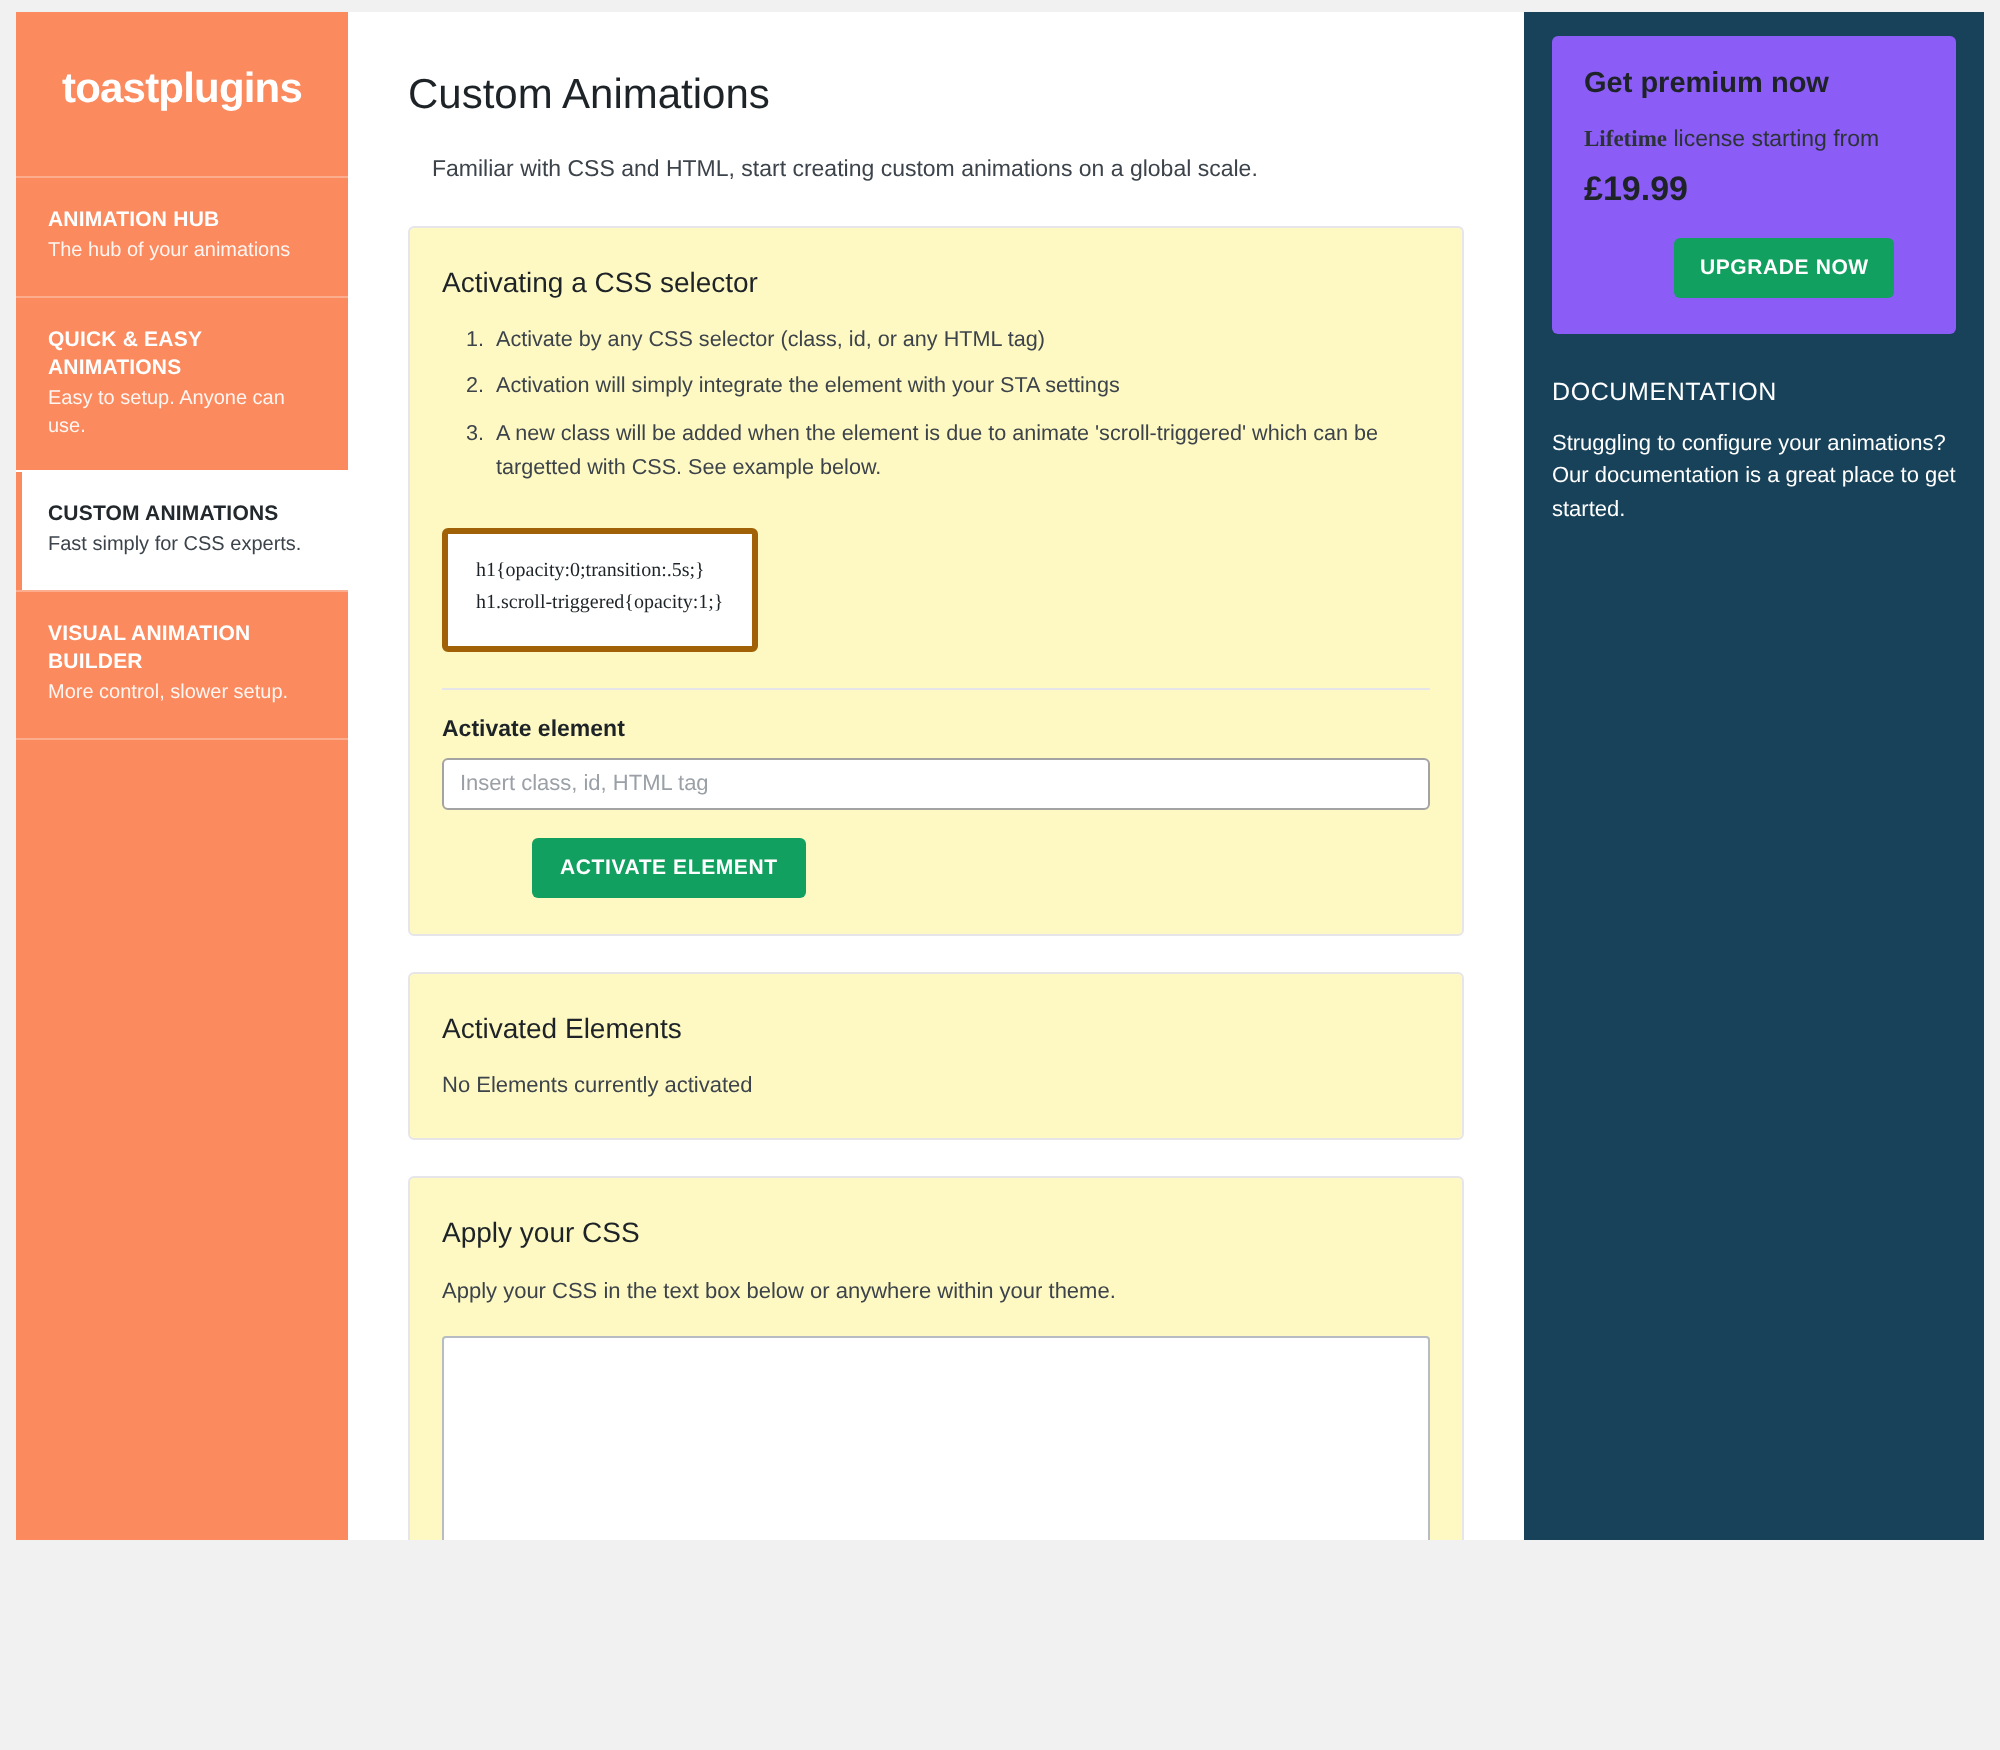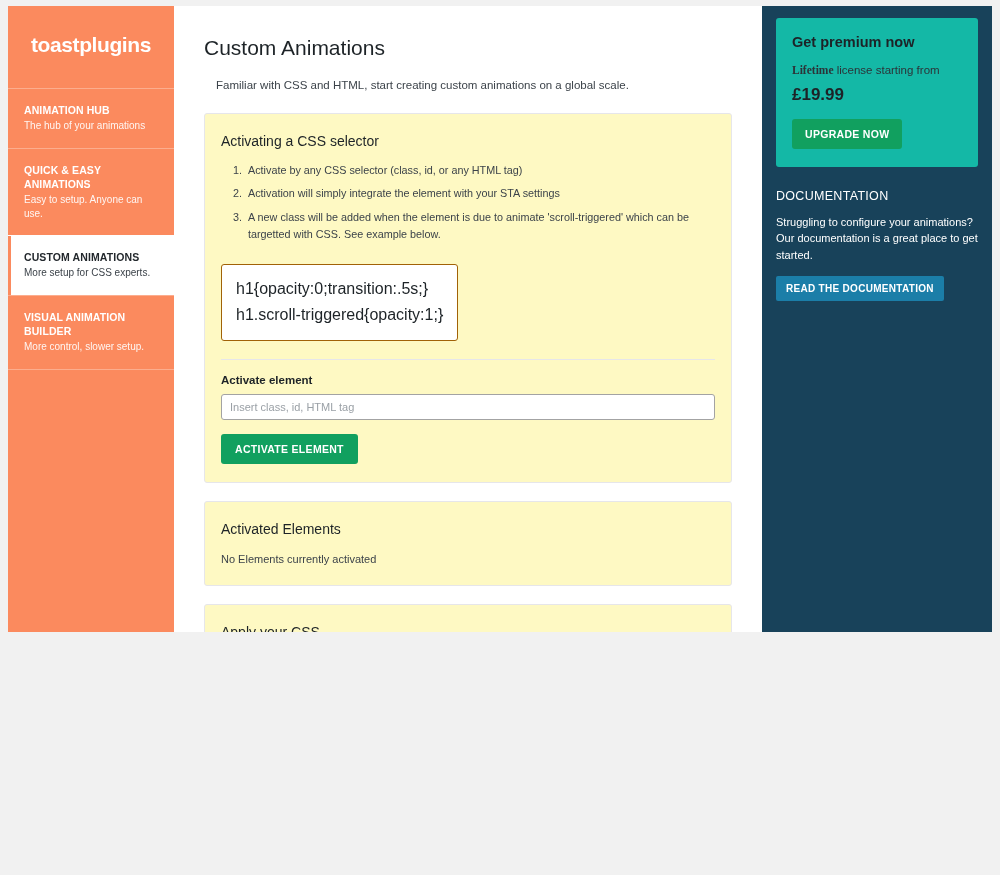--- a/index.html
+++ b/index.html
@@ -11,21 +11,21 @@
     background: #f1f1f1;
     font-family: "Liberation Sans", sans-serif;
     -webkit-font-smoothing: antialiased;
   }
 
   .app {
     position: absolute;
     left: 8px;
     top: 6px;
     width: 984px;
-    height: 626px;
+    height: 764px;
     display: flex;
     align-items: stretch;
     background: transparent;
   }
 
   
   .sidebar {
     width: 166px;
     flex: 0 0 166px;
     background: #fb8a5e;
@@ -133,25 +133,25 @@
     color: #3c434a;
     font-size: 10.8px;
     line-height: 1.55;
   }
   ol.steps li { margin-bottom: 7px; padding-left: 3px; }
 
   .code-block {
     margin-top: 14px;
     display: inline-block;
     background: #ffffff;
-    border: 1px solid #a16207;
+    border: 3px solid #a16207;
     border-radius: 3px;
     padding: 11px 14px 12px 14px;
-    font-family: Liberation Sans, sans-serif;
-    font-size: 16px;
+    font-family: Liberation Serif, serif;
+    font-size: 10px;
     color: #1d2327;
     line-height: 1.65;
     white-space: pre;
   }
 
   .divider {
     border: 0;
     border-top: 1px solid #e6e6ea;
     margin: 18px 0 14px 0;
   }
@@ -180,20 +180,21 @@
 
   .btn {
     display: inline-block;
     border: 0;
     border-radius: 3px;
     font-family: "Liberation Sans", sans-serif;
     font-weight: bold;
     letter-spacing: 0.3px;
     cursor: pointer;
     color: #ffffff;
+    margin-left: 45px;
   }
   .btn-green {
     background: #11a05f;
     font-size: 10.5px;
     padding: 9px 14px 9px 14px;
     margin-top: 14px;
   }
 
   .card-note {
     font-size: 11px;
@@ -219,21 +220,21 @@
   }
 
   
   .rightbar {
     width: 230px;
     flex: 0 0 230px;
     background: #18425a;
     padding: 12px 14px 0 14px;
   }
   .promo {
-    background: #14b8a6;
+    background: #8b5cf6;
     border-radius: 3px;
     padding: 16px 16px 18px 16px;
   }
   .promo-title {
     font-size: 14.5px;
     font-weight: bold;
     color: #1d2327;
     margin: 0 0 11px 0;
     line-height: 1.2;
   }
@@ -292,21 +293,21 @@
       <div class="nav-sub">The hub of your animations</div>
     </div>
 
     <div class="nav-item">
       <div class="nav-title">QUICK &amp; EASY ANIMATIONS</div>
       <div class="nav-sub">Easy to setup. Anyone can use.</div>
     </div>
 
     <div class="nav-item active">
       <div class="nav-title">CUSTOM ANIMATIONS</div>
-      <div class="nav-sub">More setup for CSS experts.</div>
+      <div class="nav-sub">Fast simply for CSS experts.</div>
     </div>
 
     <div class="nav-item last">
       <div class="nav-title">VISUAL ANIMATION BUILDER</div>
       <div class="nav-sub">More control, slower setup.</div>
     </div>
   </nav>
 
   <main class="main">
     <div class="main-inner">
@@ -335,34 +336,34 @@
         <button class="btn btn-green">ACTIVATE ELEMENT</button>
       </section>
 
       <section class="card">
         <h2 class="card-title">Activated Elements</h2>
         <p class="card-note">No Elements currently activated</p>
       </section>
 
       <section class="card">
         <h2 class="card-title">Apply your CSS</h2>
+        <p class="card-note">Apply your CSS in the text box below or anywhere within your theme.</p>
         <textarea class="css-area" style=""></textarea>
       </section>
 
     </div>
   </main>
 
   <aside class="rightbar">
 
     <div class="promo">
       <div class="promo-title">Get premium now</div>
       <p class="promo-sub"><b>Lifetime</b><span> license starting from</span></p>
       <div class="promo-price">£19.99</div>
       <button class="btn btn-upgrade">UPGRADE NOW</button>
     </div>
 
     <div class="doc-head">DOCUMENTATION</div>
     <p class="doc-text">Struggling to configure your animations? Our documentation is a great place to get started.</p>
-    <button class="btn btn-doc">READ THE DOCUMENTATION</button>
 
   </aside>
 
 </div>
 
 </body></html>

